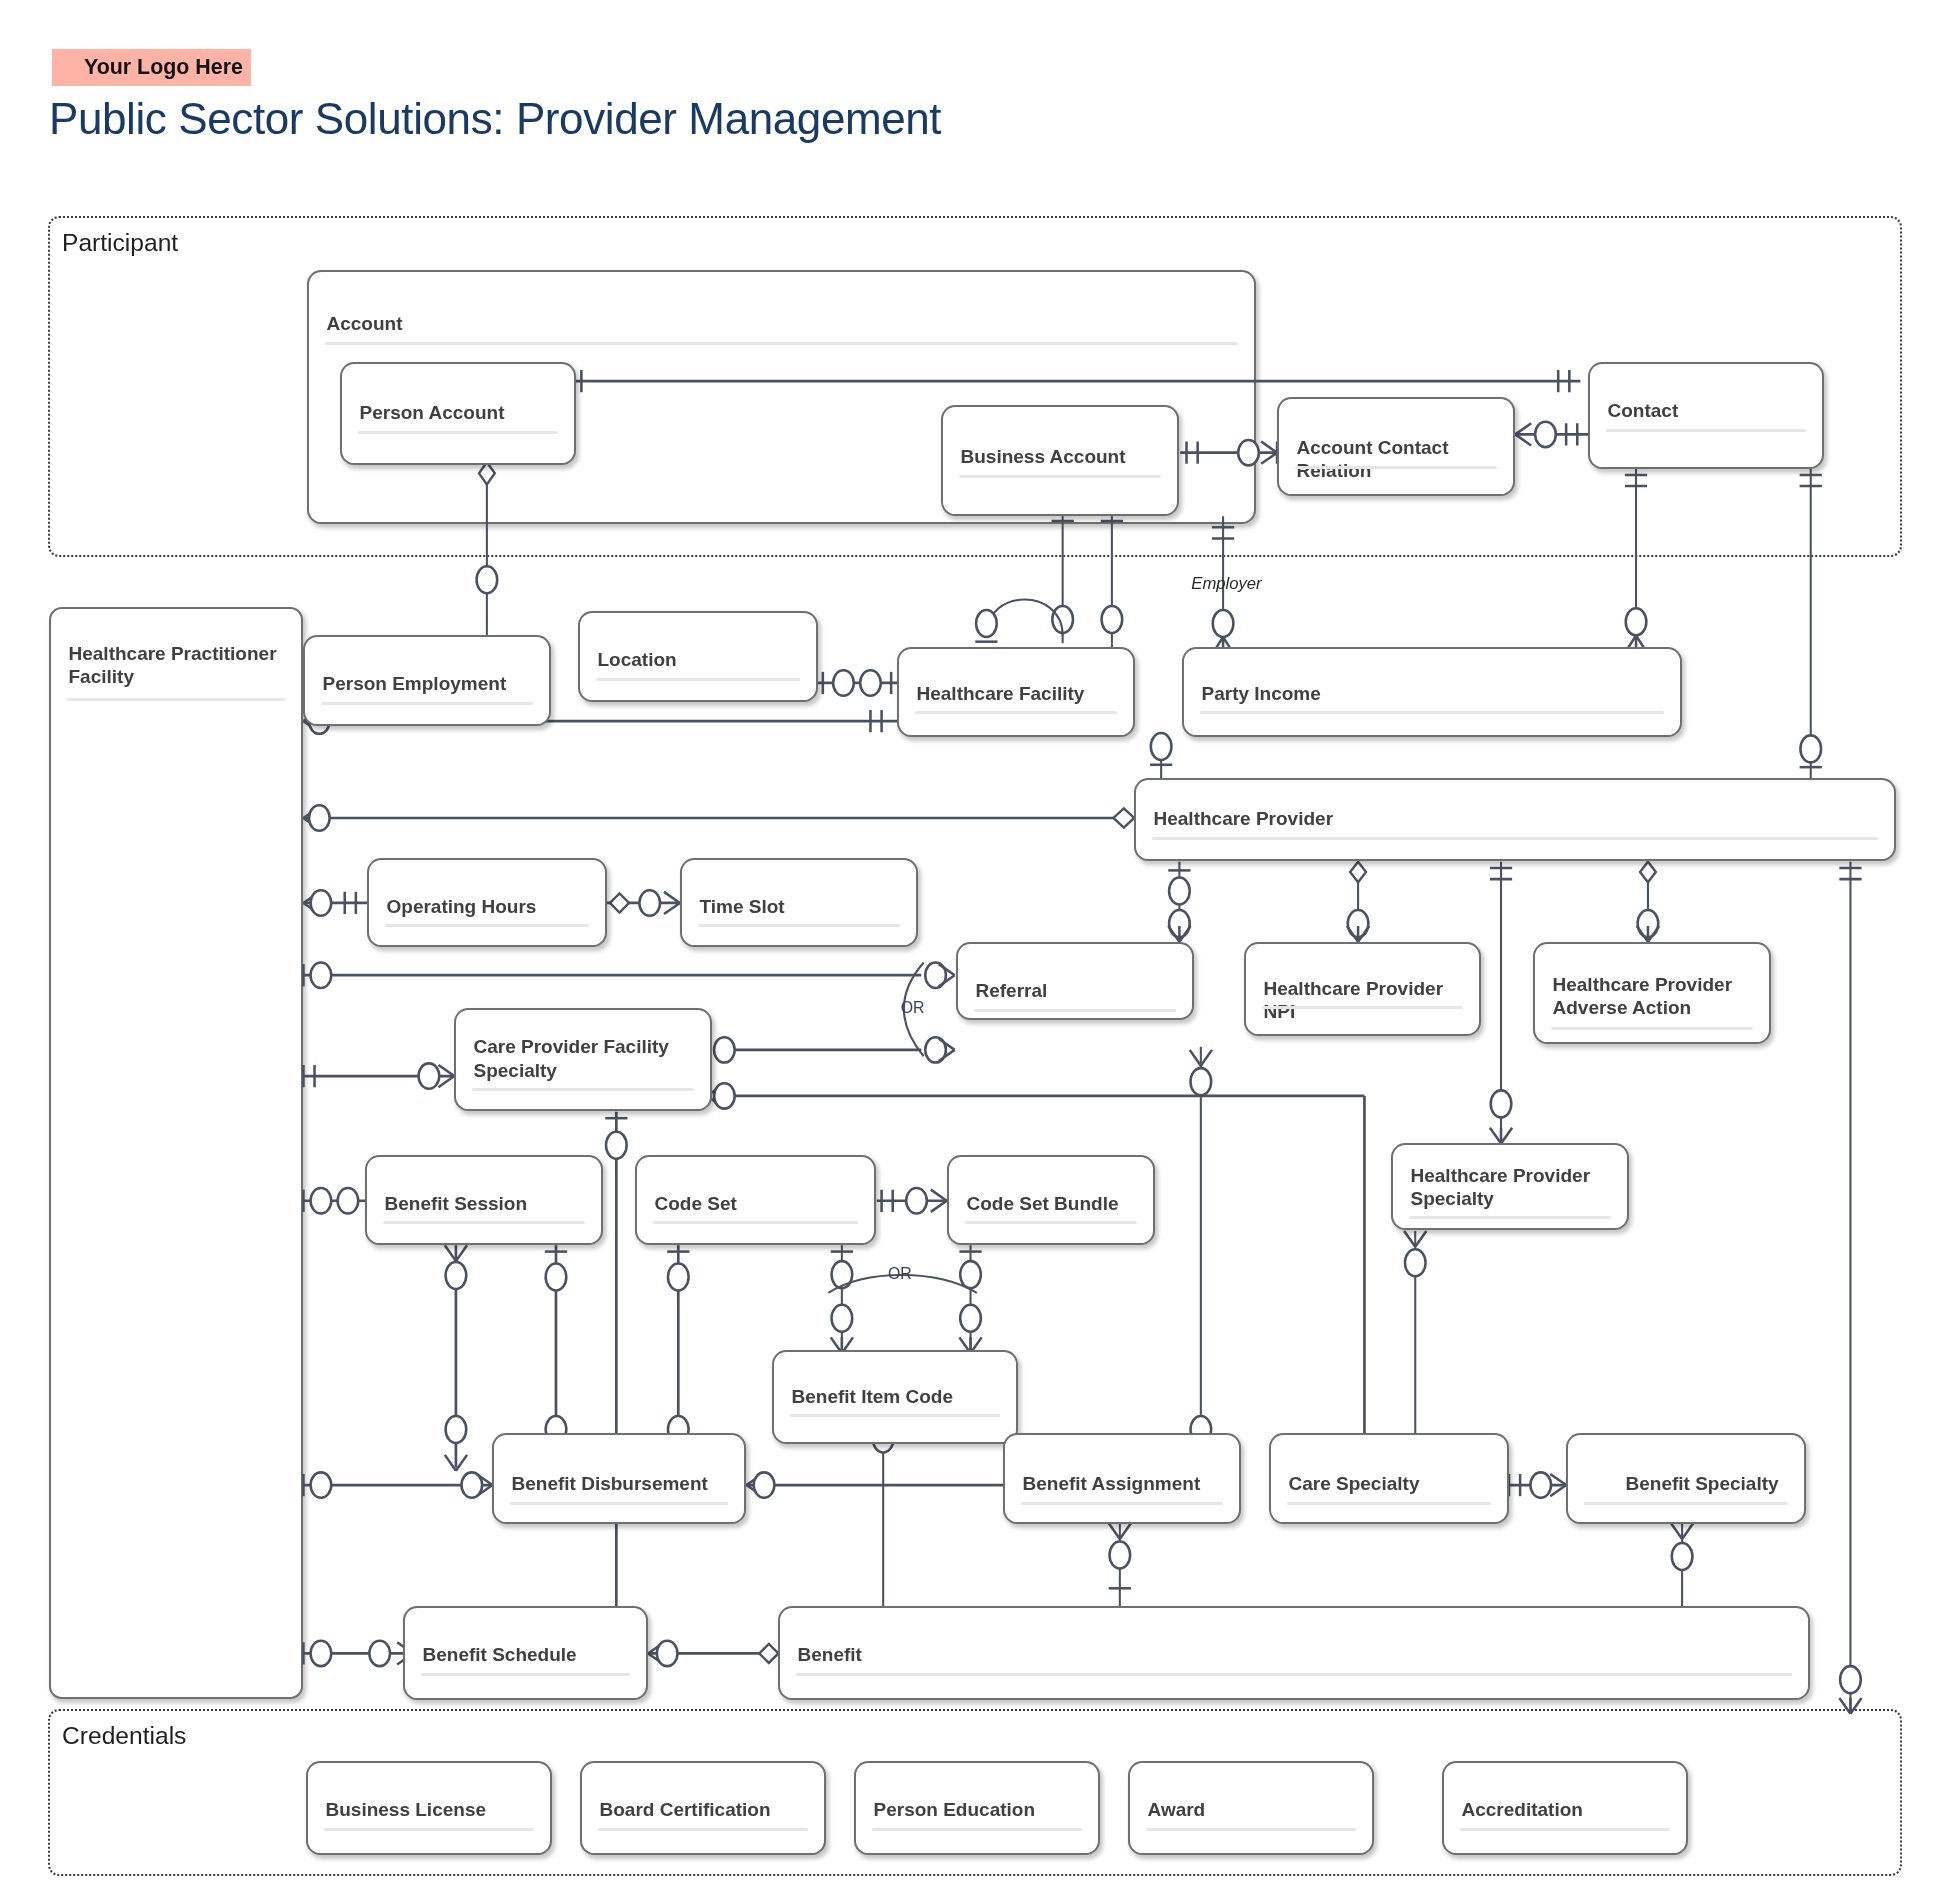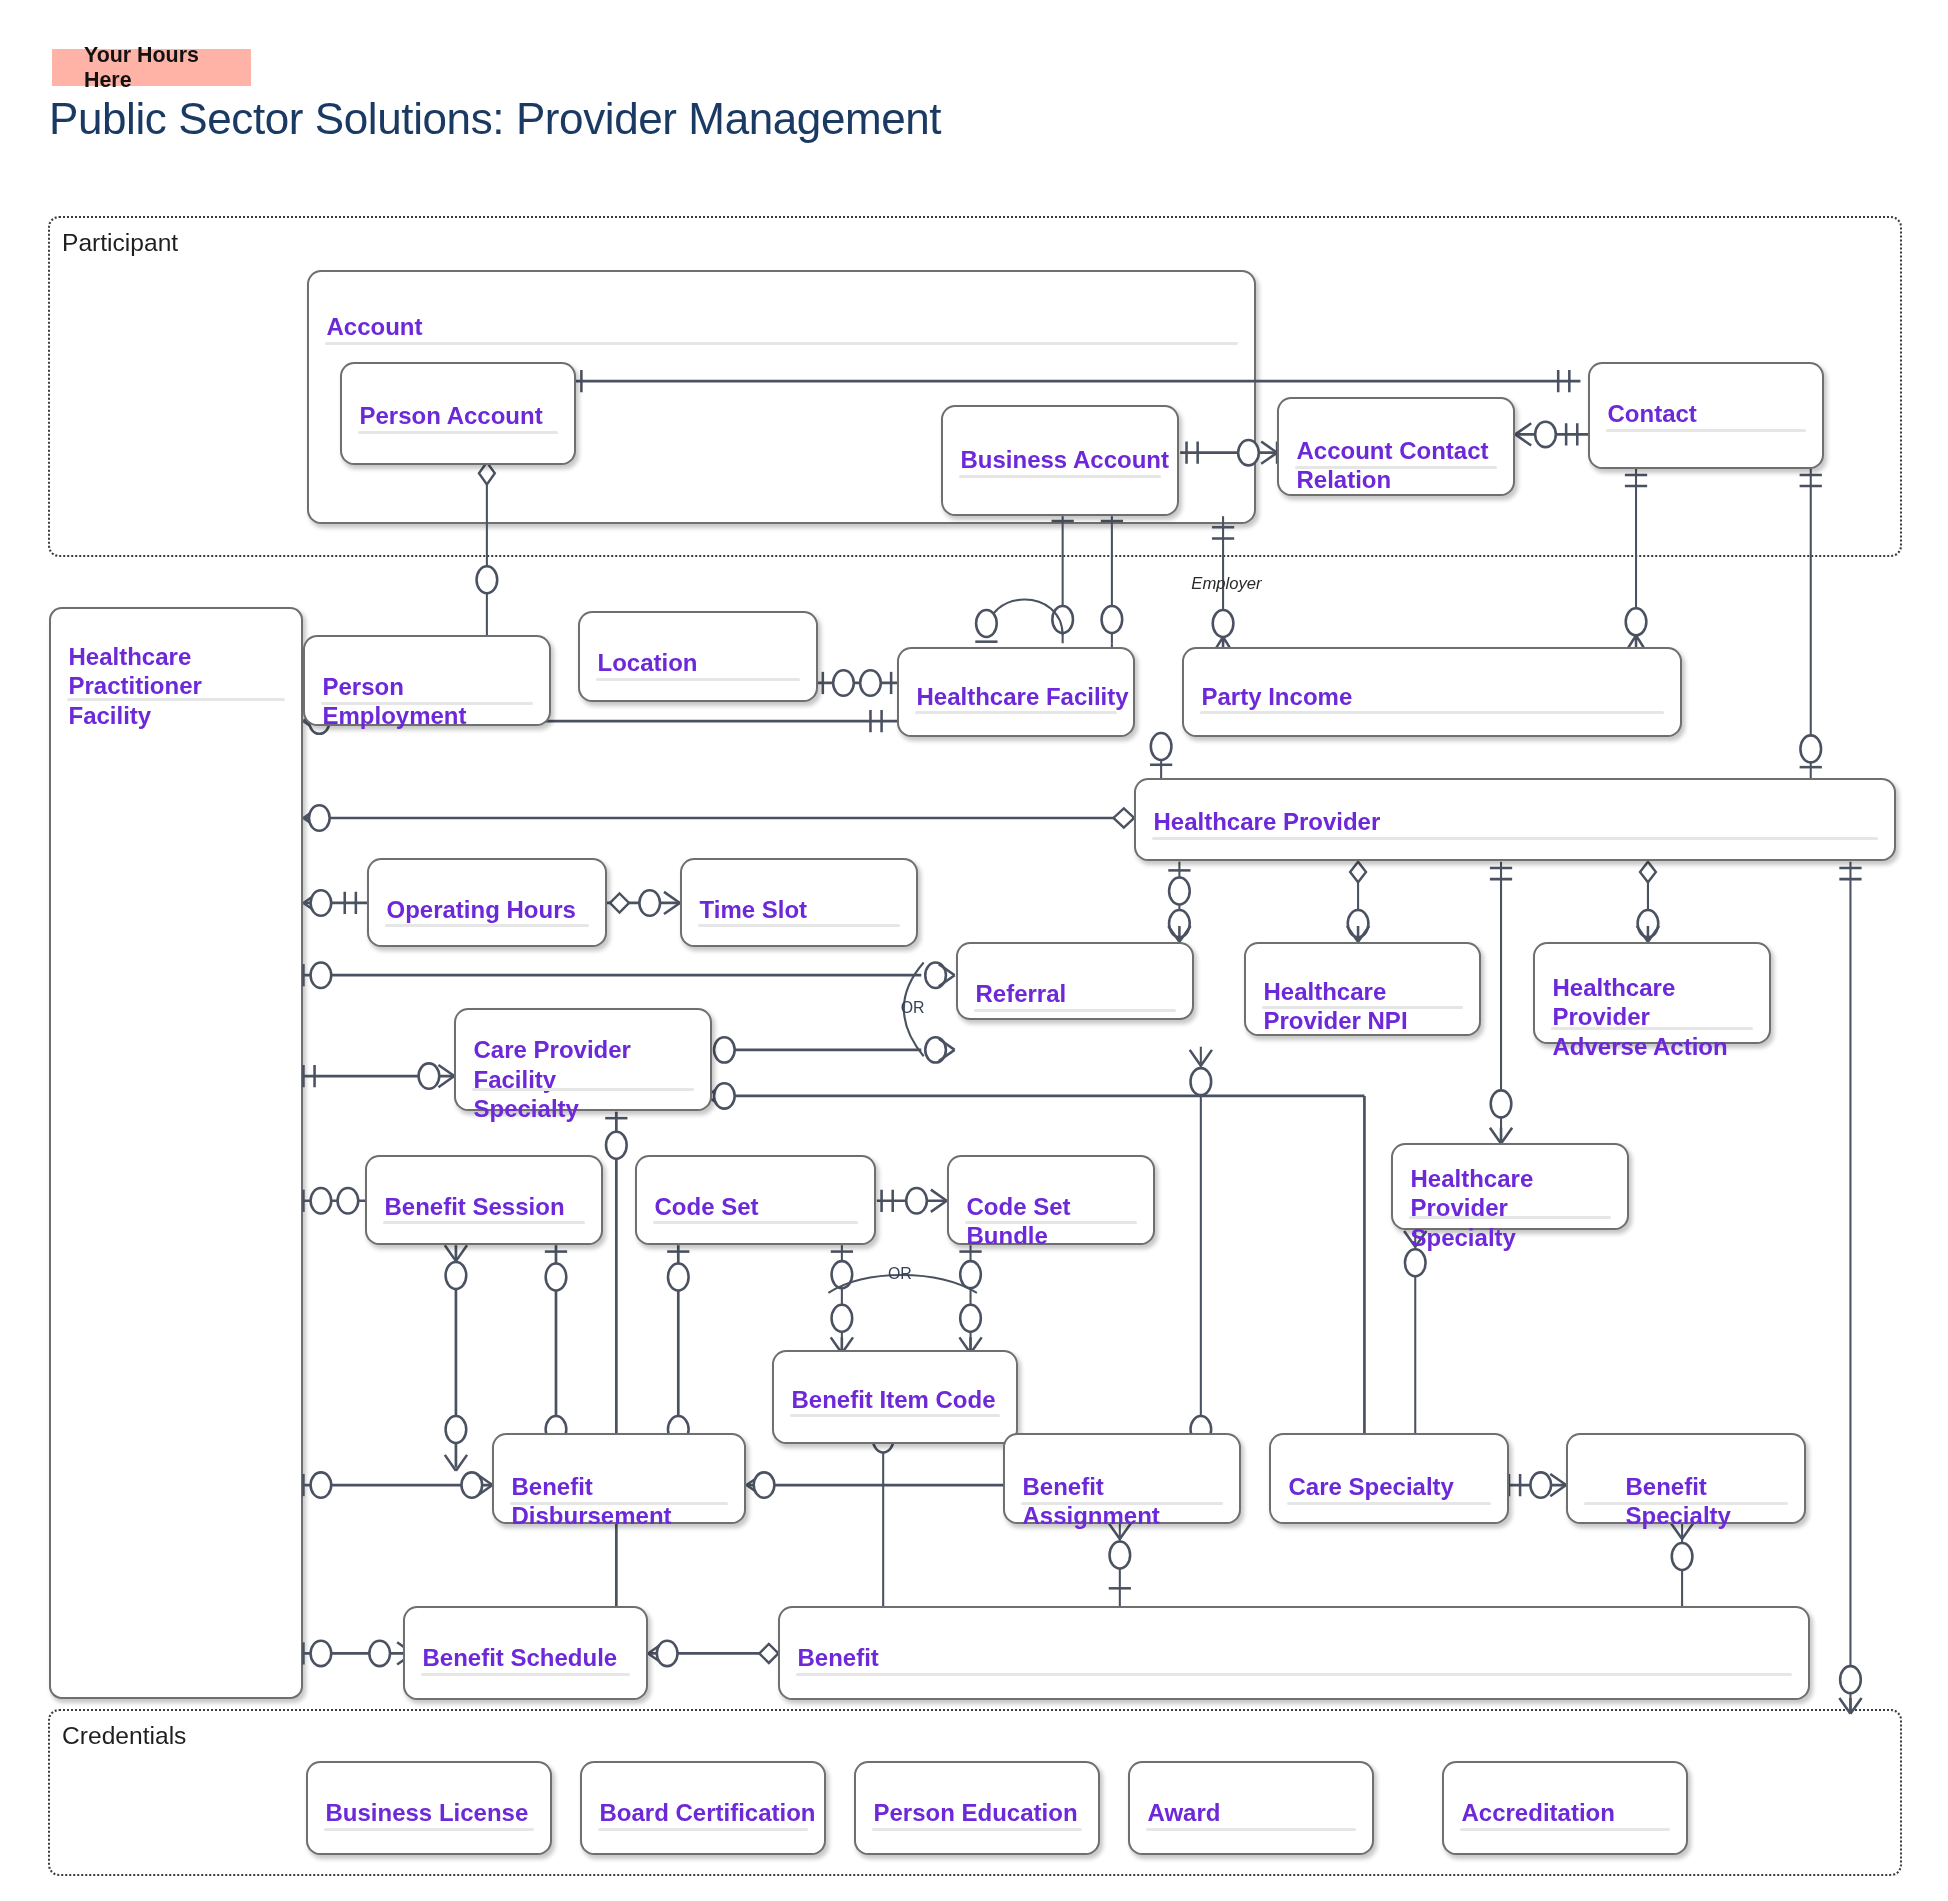--- a/index.html
+++ b/index.html
@@ -30,21 +30,21 @@
   }
 
   
   .ent{
     position:absolute;box-sizing:border-box;
     background:#ffffff;border:2.4px solid #6f6f6f;border-radius:14.3px;
     box-shadow:2.4px 3.2px 4px rgba(0,0,0,0.22);
   }
   .ent.tall-plain{border-radius:12.7px;}
   .ent .ent-title{
-    position:absolute;left:17.5px;font-size:24px;font-weight:bold;color:#6d28d9;
+    position:absolute;left:17.5px;font-size:19px;font-weight:bold;color:#404040;
     line-height:1.22;white-space:pre-line;
   }
   .ent .ent-rule{
     position:absolute;left:16px;right:16px;height:3.2px;background:#e6e6e6;border-radius:1.6px;
   }
 
   
   .ent.container{z-index:1;}
   .ent.leaf{z-index:3;}
 
@@ -58,21 +58,21 @@
   .dia{stroke:#4a5160;stroke-width:3.0;fill:#ffffff;}
   .ortext{font-family:"Liberation Sans",sans-serif;font-size:20px;fill:#35415a;}
   .reltext{font-family:"Liberation Sans",sans-serif;font-size:21px;fill:#2a2a2a;font-style:italic;}
 </style>
 </head>
 <body>
 
 <div id="canvas">
 
   <div class="logo-badge">
-    <span>Your Hours Here</span>
+    <span>Your Logo Here</span>
   </div>
   <div class="page-title">Public Sector Solutions: Provider Management</div>
 
   <div class="group-frame" style="left:48px;top:216px;width:1854px;height:341px;"></div>
   <div class="group-label" style="left:62px;top:229px;">Participant</div>
 
   <div class="group-frame" style="left:48px;top:1709px;width:1854px;height:167px;"></div>
   <div class="group-label" style="left:62px;top:1722px;">Credentials</div>
 
   <svg id="wires" viewBox="0 0 2454 2395" width="1949" height="1902">

